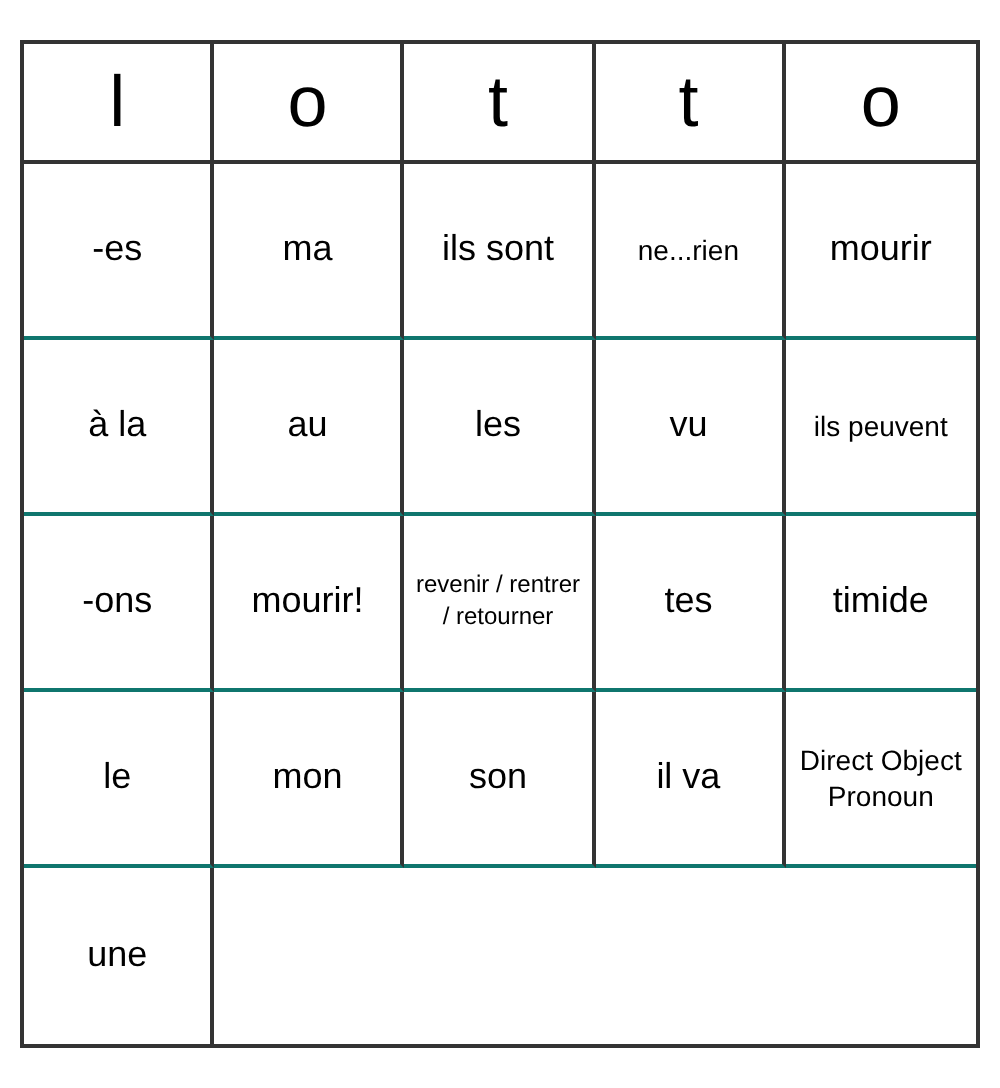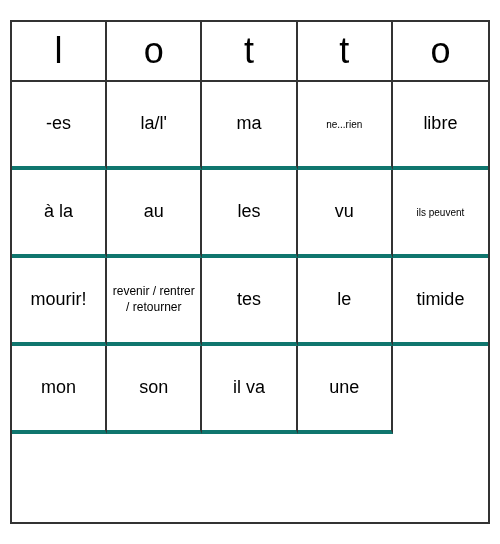--- a/index.html
+++ b/index.html
@@ -31,68 +31,70 @@
     .header-cell:last-child {
       border-right: none;
     }
     .grid {
       display: grid;
       grid-template-columns: repeat(5, 1fr);
       grid-template-rows: repeat(5, 1fr);
     }
     .cell {
       border-right: 2px solid #333;
-      border-bottom: 4px solid #0f766e;
+      border-bottom: 2px solid #0f766e;
       min-height: 88px;
       display: flex;
       align-items: center;
       justify-content: center;
       text-align: center;
       padding: 6px 4px;
       font-size: 18px;
       line-height: 1.3;
     }
     .cell:nth-child(5n) {
       border-right: none;
     }
     .cell:nth-child(n+21) {
       border-bottom: none;
     }
     .cell.small-text {
-      font-size: 10px;
+      font-size: 14px;
     }
     .cell.xsmall-text {
       font-size: 12px;
     }
   </style>
 </head>
 <body>
 
 <div class="bingo-card">
   <div class="header-row">
   <div class="header-cell">l</div>
       <div class="header-cell">o</div>
       <div class="header-cell">t</div>
       <div class="header-cell">t</div>
       <div class="header-cell">o</div>
     </div>
   <div class="grid">
   <div class="cell">-es</div>
-      <div class="cell">la/l'</div>
       <div class="cell">ma</div>
+      <div class="cell">ils sont</div>
       <div class="cell small-text">ne...rien</div>
-      <div class="cell">libre</div>
+      <div class="cell">mourir</div>
       <div class="cell">à la</div>
       <div class="cell">au</div>
       <div class="cell">les</div>
       <div class="cell">vu</div>
       <div class="cell small-text">ils peuvent</div>
+      <div class="cell">-ons</div>
       <div class="cell">mourir!</div>
       <div class="cell xsmall-text">revenir / rentrer / retourner</div>
       <div class="cell">tes</div>
+      <div class="cell">timide</div>
       <div class="cell">le</div>
-      <div class="cell">timide</div>
       <div class="cell">mon</div>
       <div class="cell">son</div>
       <div class="cell">il va</div>
+      <div class="cell small-text">Direct Object Pronoun</div>
       <div class="cell">une</div>
     </div>
 </div>
 
 </body></html>

